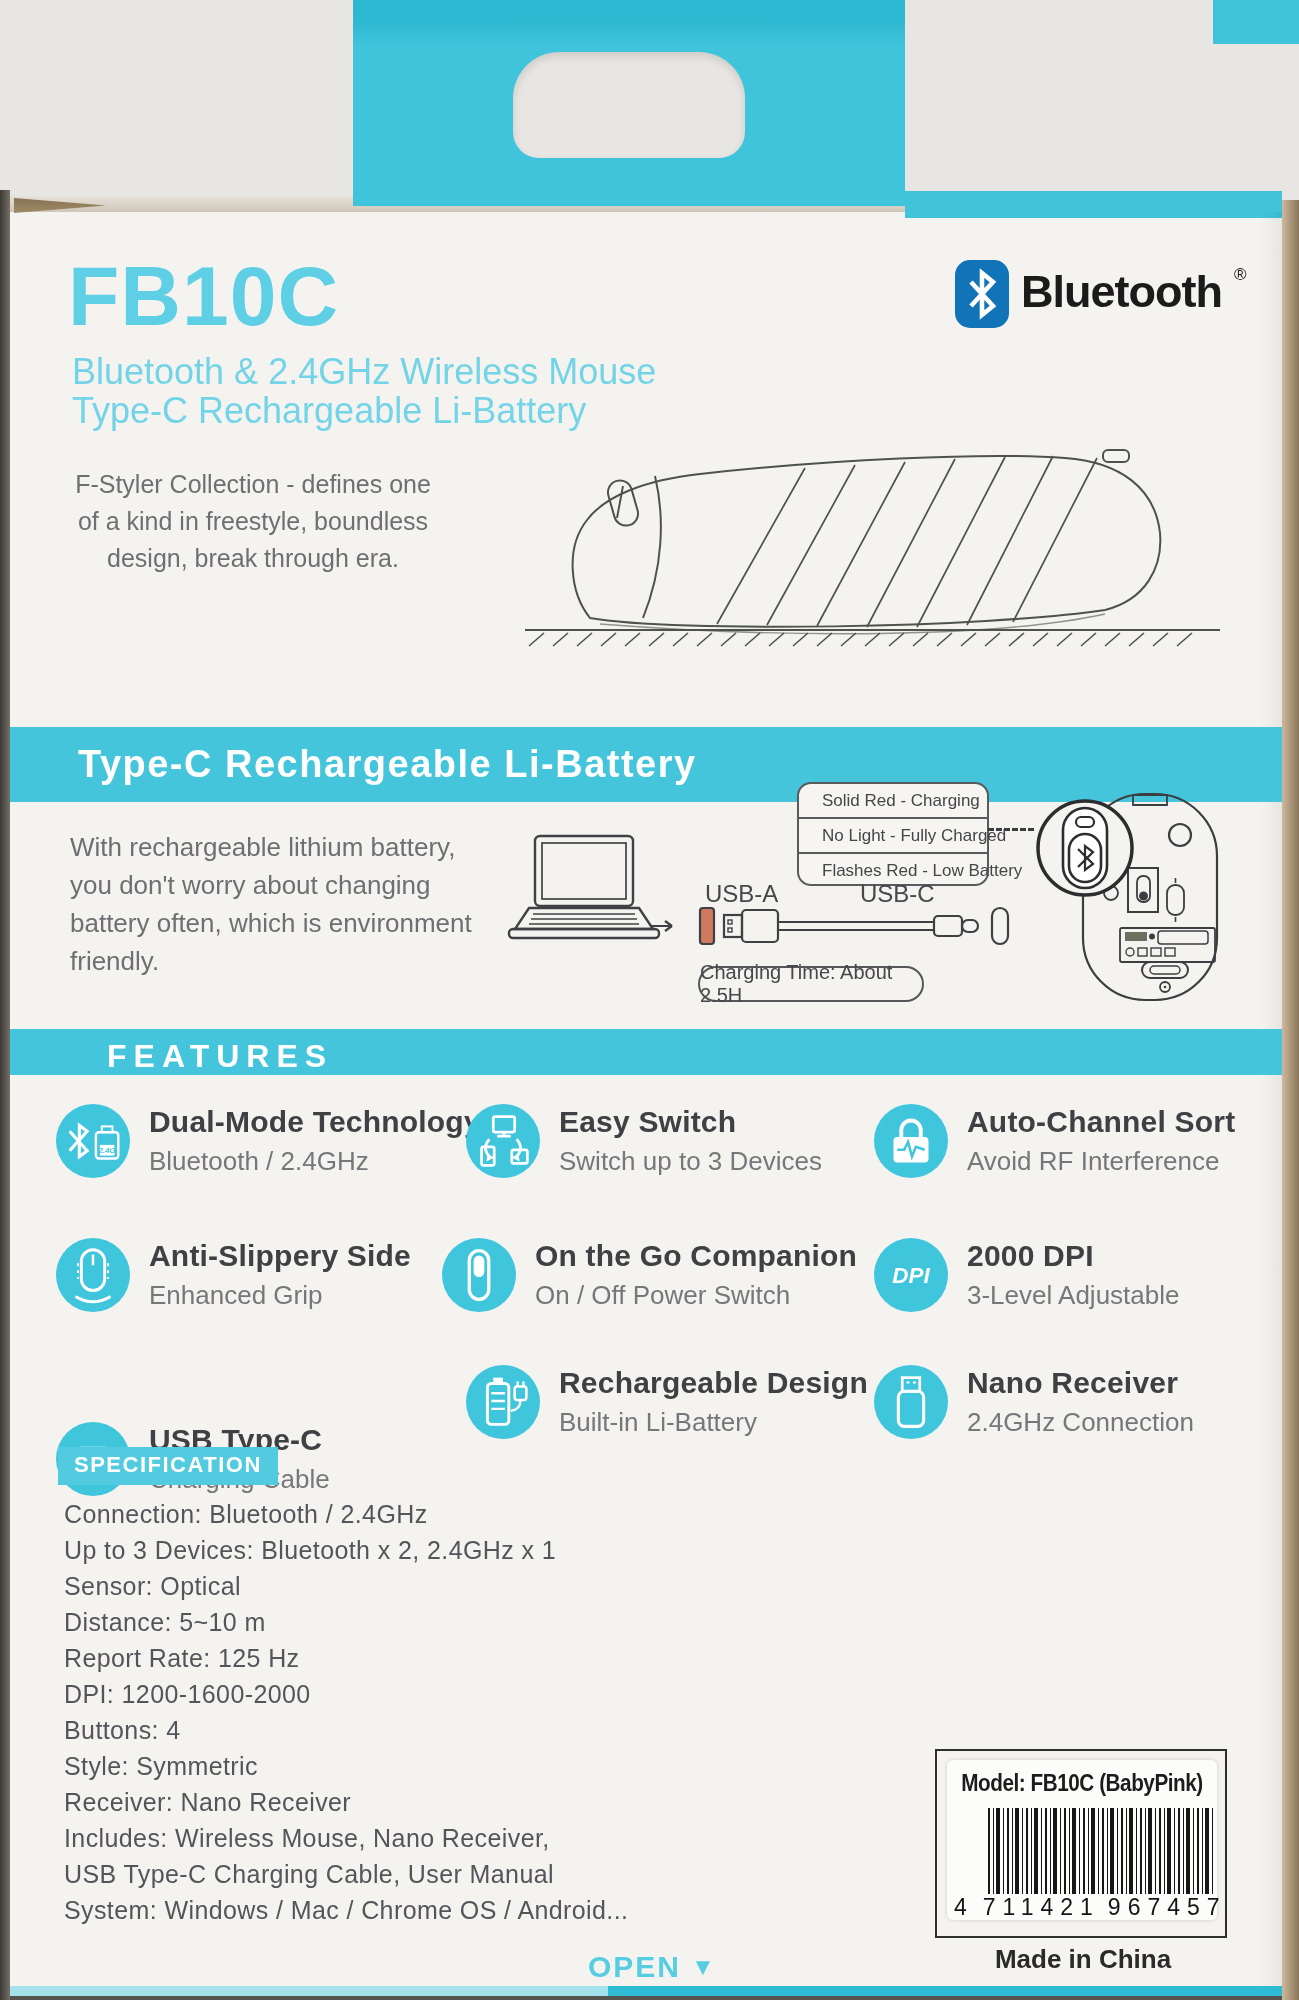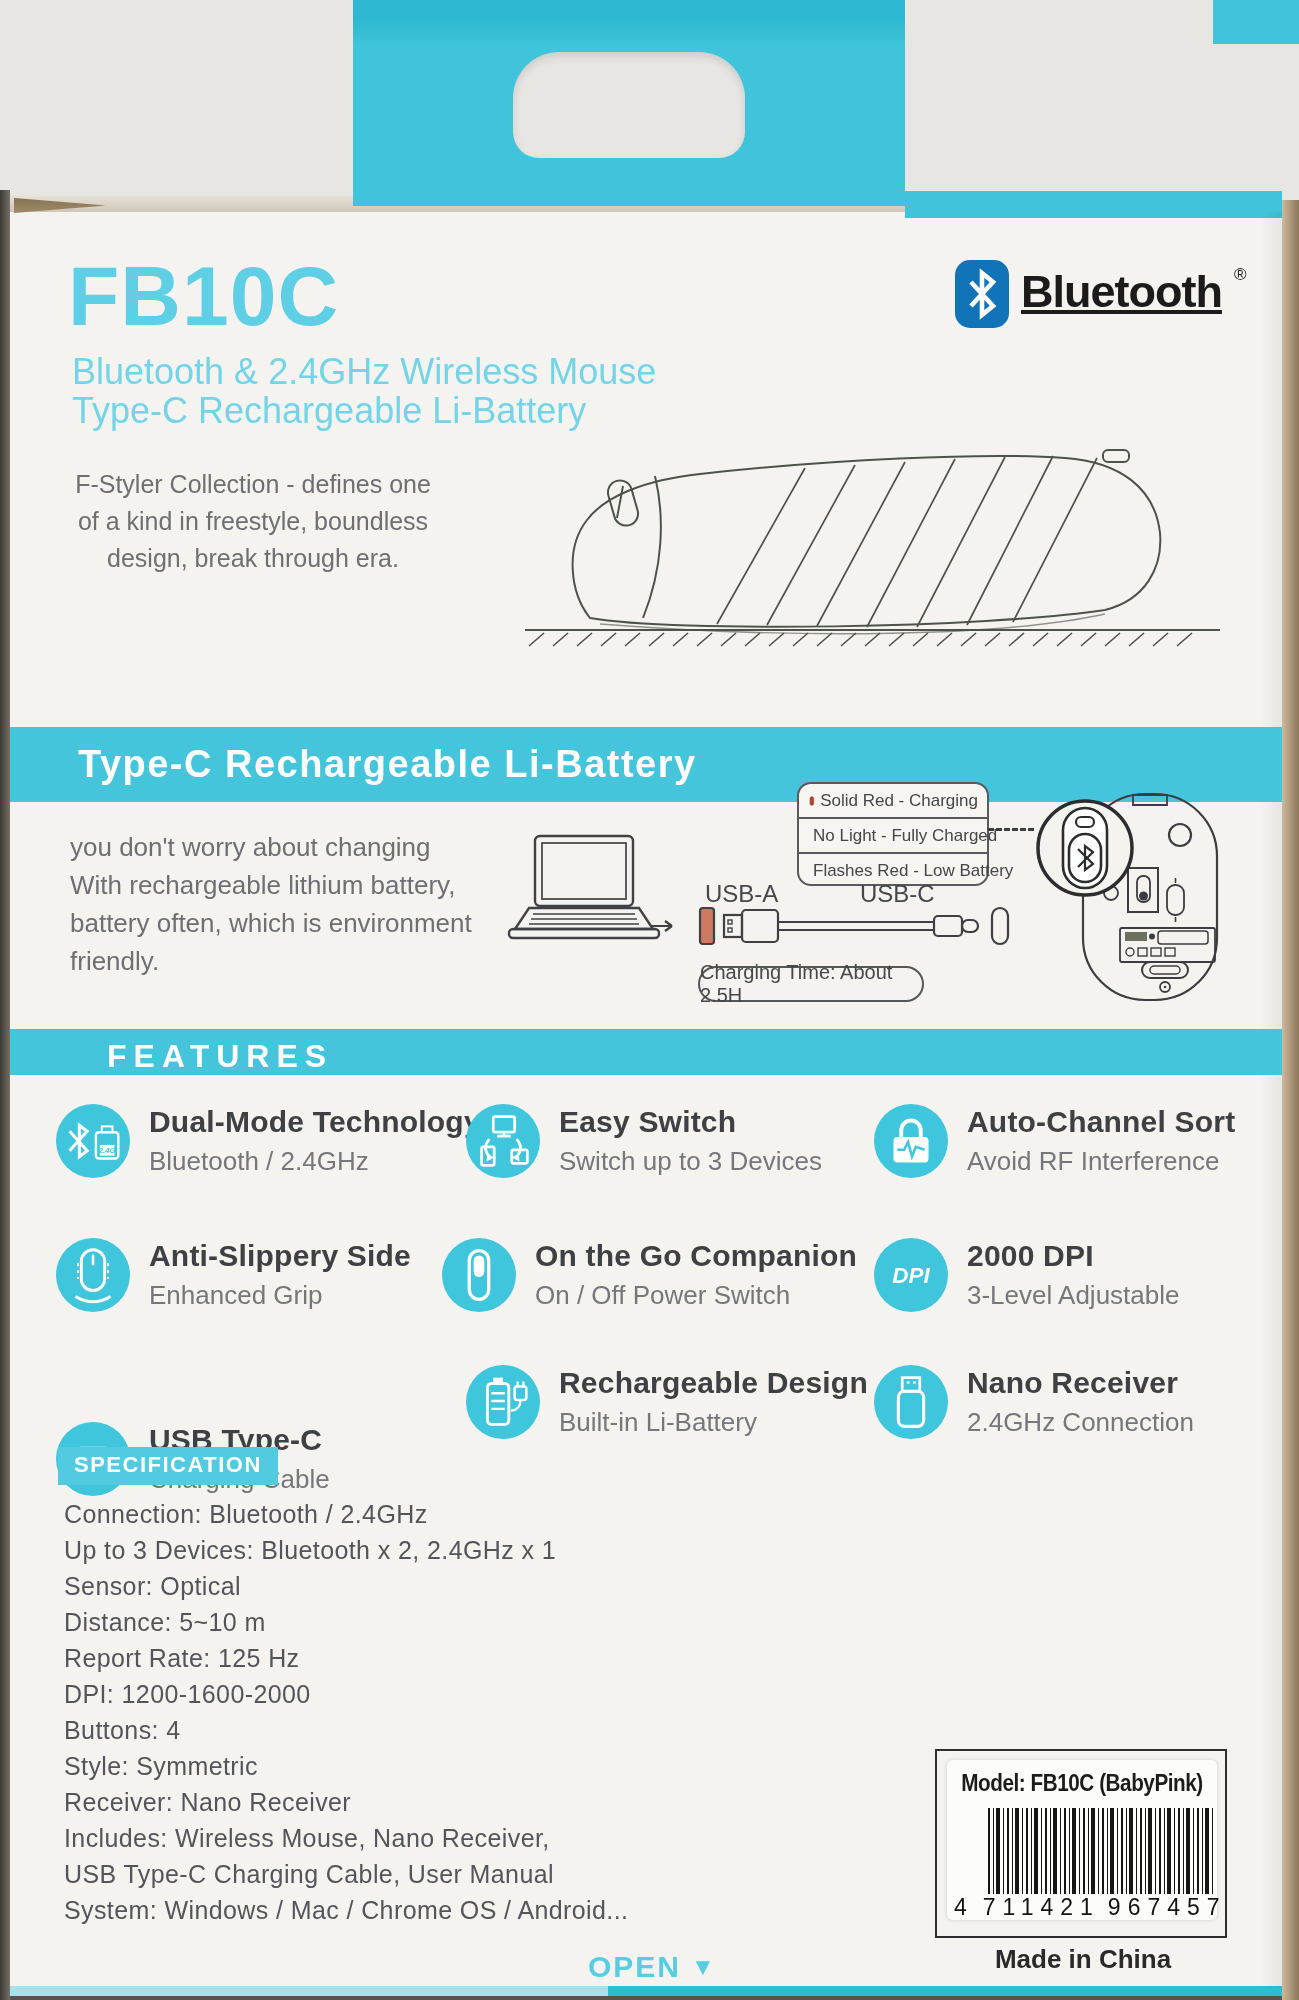--- a/index.html
+++ b/index.html
@@ -19,32 +19,32 @@
   .right-edge{left:1282px;top:200px;width:17px;height:1800px;background:linear-gradient(to right,#cdb99e,#8a7558);}
   .corner-tear{left:14px;top:183px;width:92px;height:30px;background:linear-gradient(#6d5c44,#a08a66);clip-path:polygon(0 50%,100% 75%,0 100%);}
   .crease{left:1260px;top:212px;width:22px;height:1786px;background:linear-gradient(to right,rgba(0,0,0,0),rgba(0,0,0,.06));}
   .bottom-strip{left:10px;top:1986px;width:1272px;height:12px;background:linear-gradient(to right,#a6e2ec 0 47%,#2fbbd4 47%);}
   .bottom-dark{left:10px;top:1996px;width:1272px;height:4px;background:#56544f;}
 
   
   .model-title{left:68px;top:248px;font-size:84px;font-weight:bold;letter-spacing:1px;color:#5ecfe4;}
   .subtitle{left:72px;top:352px;font-size:36px;line-height:39px;color:#74d4e7;}
   .bt-logo{left:955px;top:260px;display:flex;align-items:flex-start;gap:12px;}
-  .bt-word{font-size:45px;font-weight:bold;color:#1b1b1b;letter-spacing:-1px;line-height:64px;text-decoration:underline;}
+  .bt-word{font-size:45px;font-weight:bold;color:#1b1b1b;letter-spacing:-1px;line-height:64px;}
   .bt-reg{font-size:17px;color:#1b1b1b;vertical-align:top;line-height:30px;}
 
   .tagline{left:62px;top:466px;width:382px;text-align:center;font-size:25px;line-height:37px;color:#6e6f72;}
 
   
   .band{left:10px;width:1272px;background:#44c5db;color:#fff;font-weight:bold;}
   .band1{top:727px;height:75px;font-size:38px;line-height:75px;letter-spacing:1.5px;padding-left:68px;box-sizing:border-box;}
   .band2{top:1029px;height:46px;font-size:32px;line-height:54px;letter-spacing:7px;padding-left:97px;box-sizing:border-box;}
   .battery-para{left:70px;top:828px;font-size:26px;line-height:38px;color:#6e6f72;}
   .legend{left:797px;top:782px;width:192px;height:104px;border:2px solid #595a5e;border-radius:14px;background:#f7f5f2;box-sizing:border-box;}
-  .legend-row{display:flex;align-items:center;gap:5px;height:33px;padding:0 9px;}
+  .legend-row{display:flex;align-items:center;gap:14px;height:33px;padding:0 9px;}
   .legend-row+.legend-row{border-top:2px solid #595a5e;}
   .legend-row span{font-size:17px;color:#45464a;white-space:nowrap;}
   .dash-line{left:988px;top:828px;width:46px;border-top:3px dashed #3b3c40;}
   .usb-label{top:880px;font-size:24px;color:#46474b;}
   .pill{left:698px;top:966px;width:226px;height:36px;border:2px solid #55565a;border-radius:20px;font-size:20px;color:#46474b;
         display:flex;align-items:center;justify-content:center;box-sizing:border-box;}
 
   
   .feat{display:flex;align-items:center;gap:19px;}
   .fi{width:74px;height:74px;border-radius:50%;background:#3fc5dc;flex:0 0 auto;display:flex;align-items:center;justify-content:center;font-style:italic;}
@@ -113,22 +113,22 @@
     <line x1="118" y1="58" x2="112" y2="90"></line>
     <path d="M150 48 C160 90 158 140 138 190"></path>
     <path stroke-width="1.7" d="M300 40 L212 196M350 37 L262 197M400 34 L312 198M450 31 L362 199M500 29 L412 199M548 28 L462 197M592 30 L508 194"></path>
     <rect x="598" y="22" width="26" height="12" rx="5"></rect>
     <path stroke-width="1.4" opacity=".6" d="M95 196 C300 212 500 208 600 186"></path>
   </g>
 </svg>
 
 <div class="abs band band1">Type-C Rechargeable Li-Battery</div>
 <div class="abs battery-para">
+  <div>With rechargeable lithium battery,</div>
   <div>you don't worry about changing</div>
-  <div>With rechargeable lithium battery,</div>
   <div>battery often, which is environment</div>
   <div>friendly.</div>
 </div>
 
 <svg class="abs" style="left:495px;top:833px;" width="178" height="118" viewBox="0 0 178 118">
   <g fill="none" stroke="#3f4144" stroke-width="2.4">
     <rect x="40" y="3" width="98" height="70" rx="5"></rect>
     <rect x="47" y="10" width="84" height="56" stroke-width="1.7"></rect>
     <polygon points="20,96 158,96 144,75 34,75"></polygon>
     <path stroke-width="1.4" d="M38 81 H140 M36 86 H142 M34 91 H144"></path>

